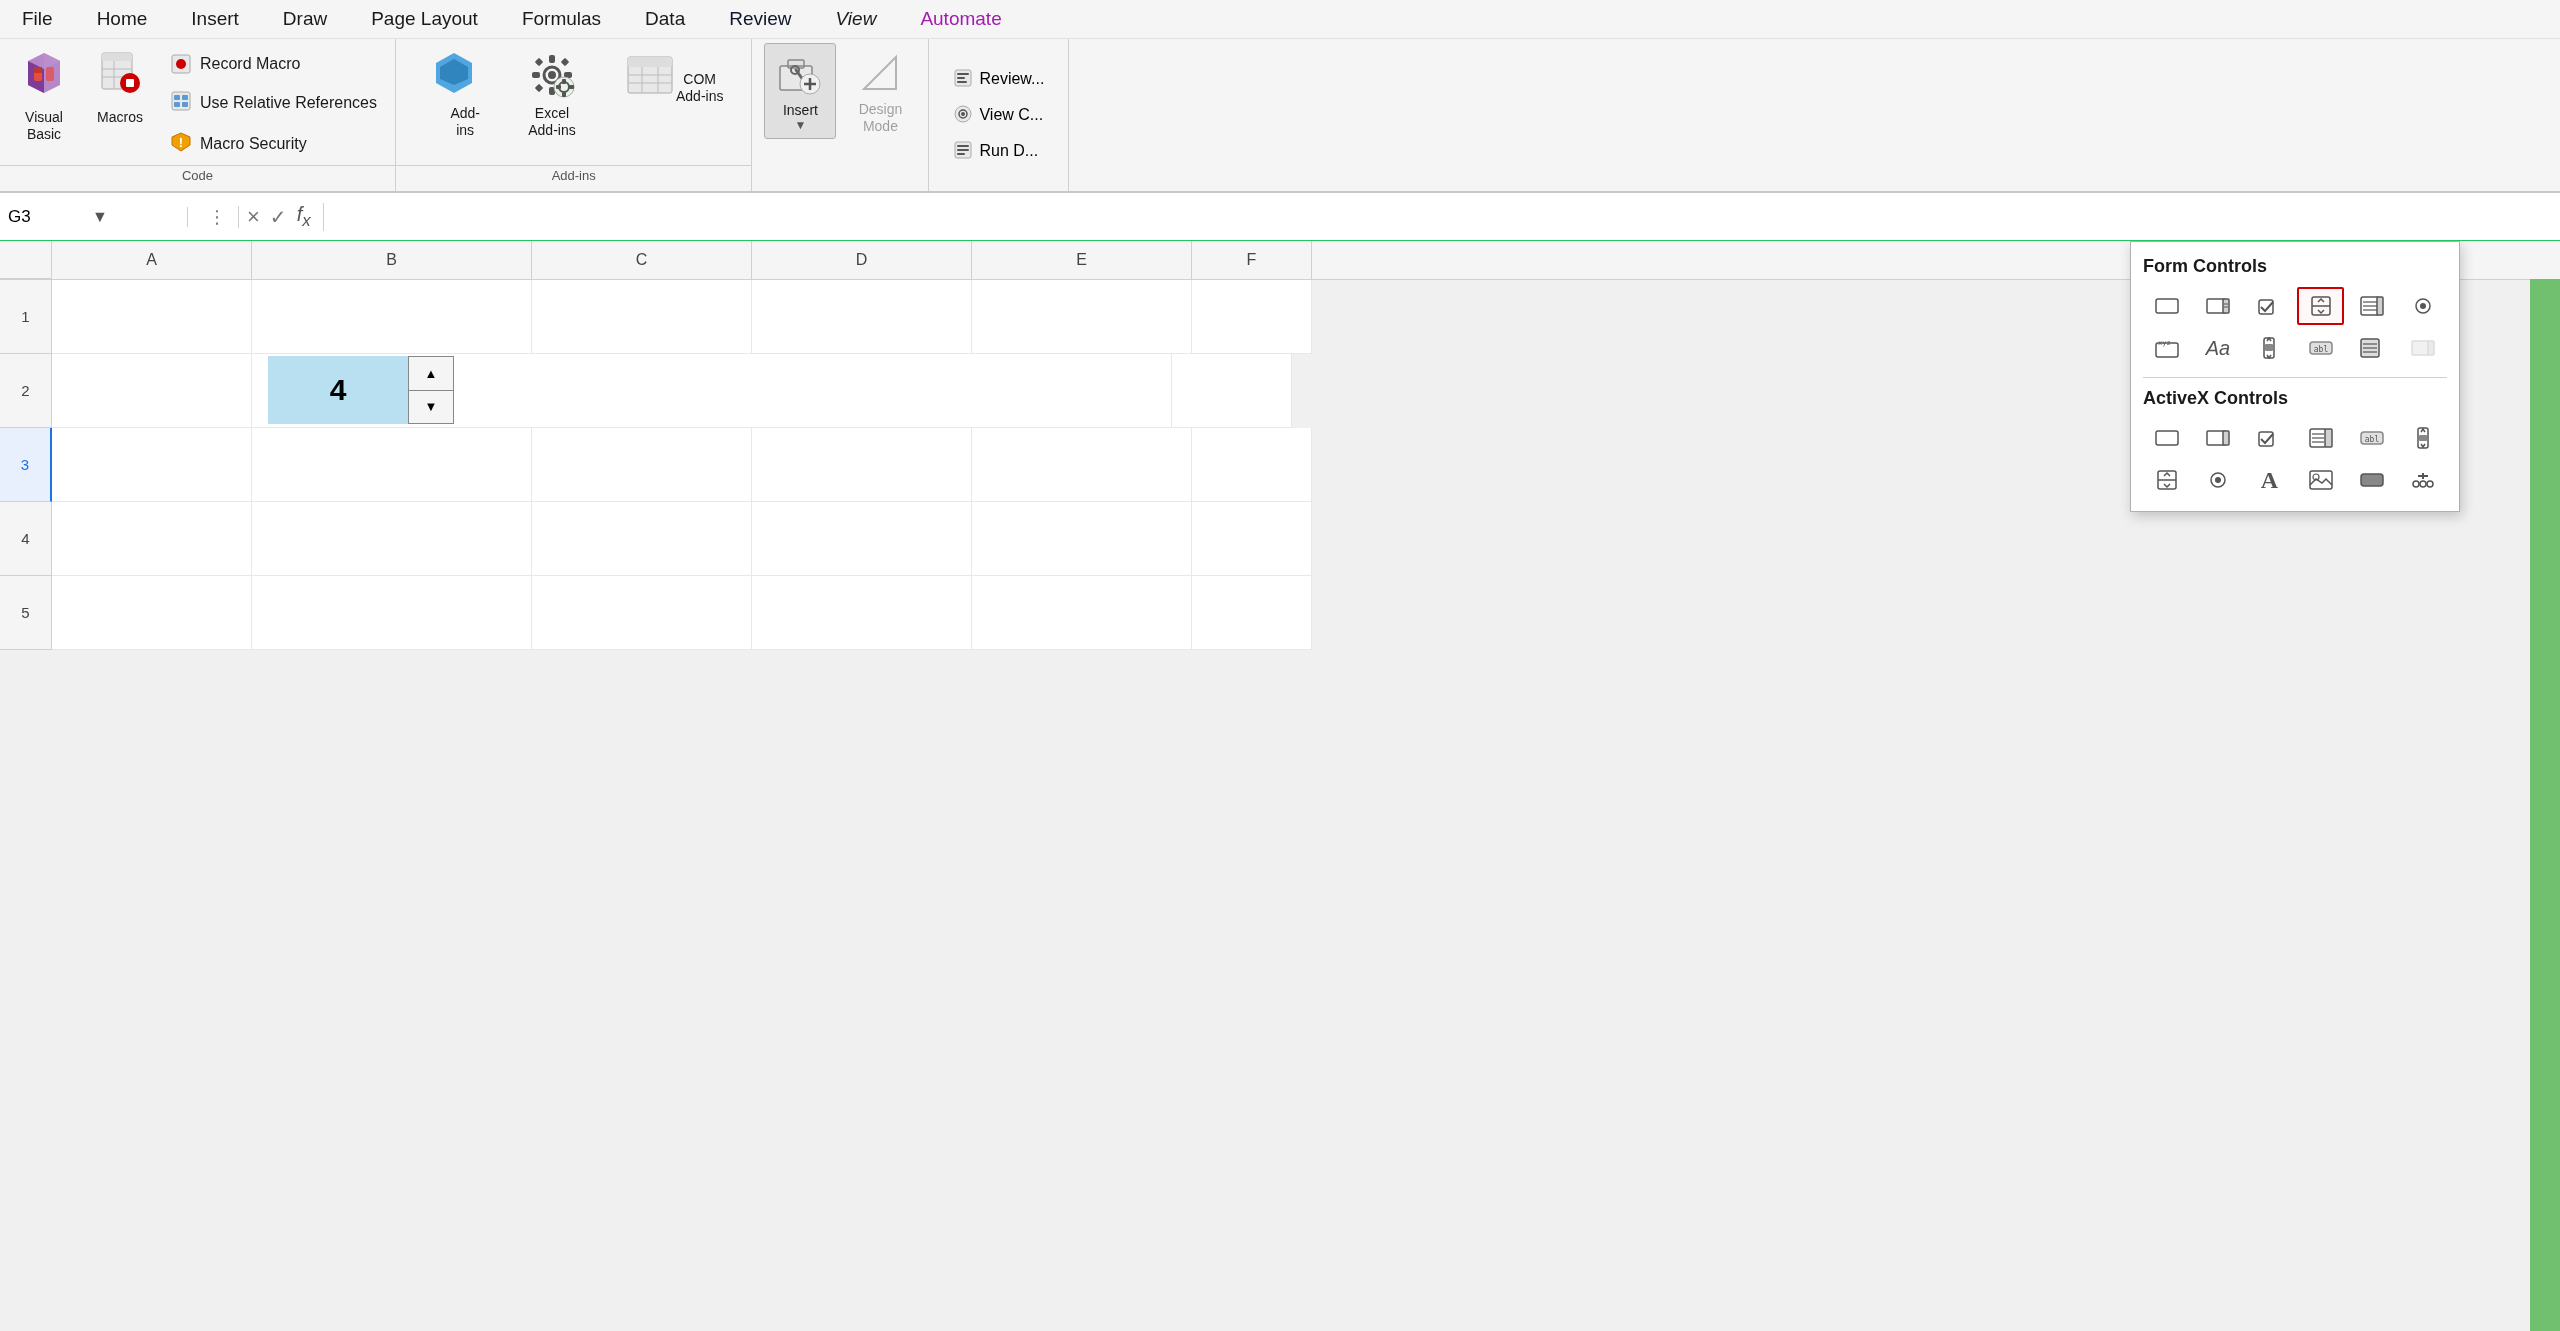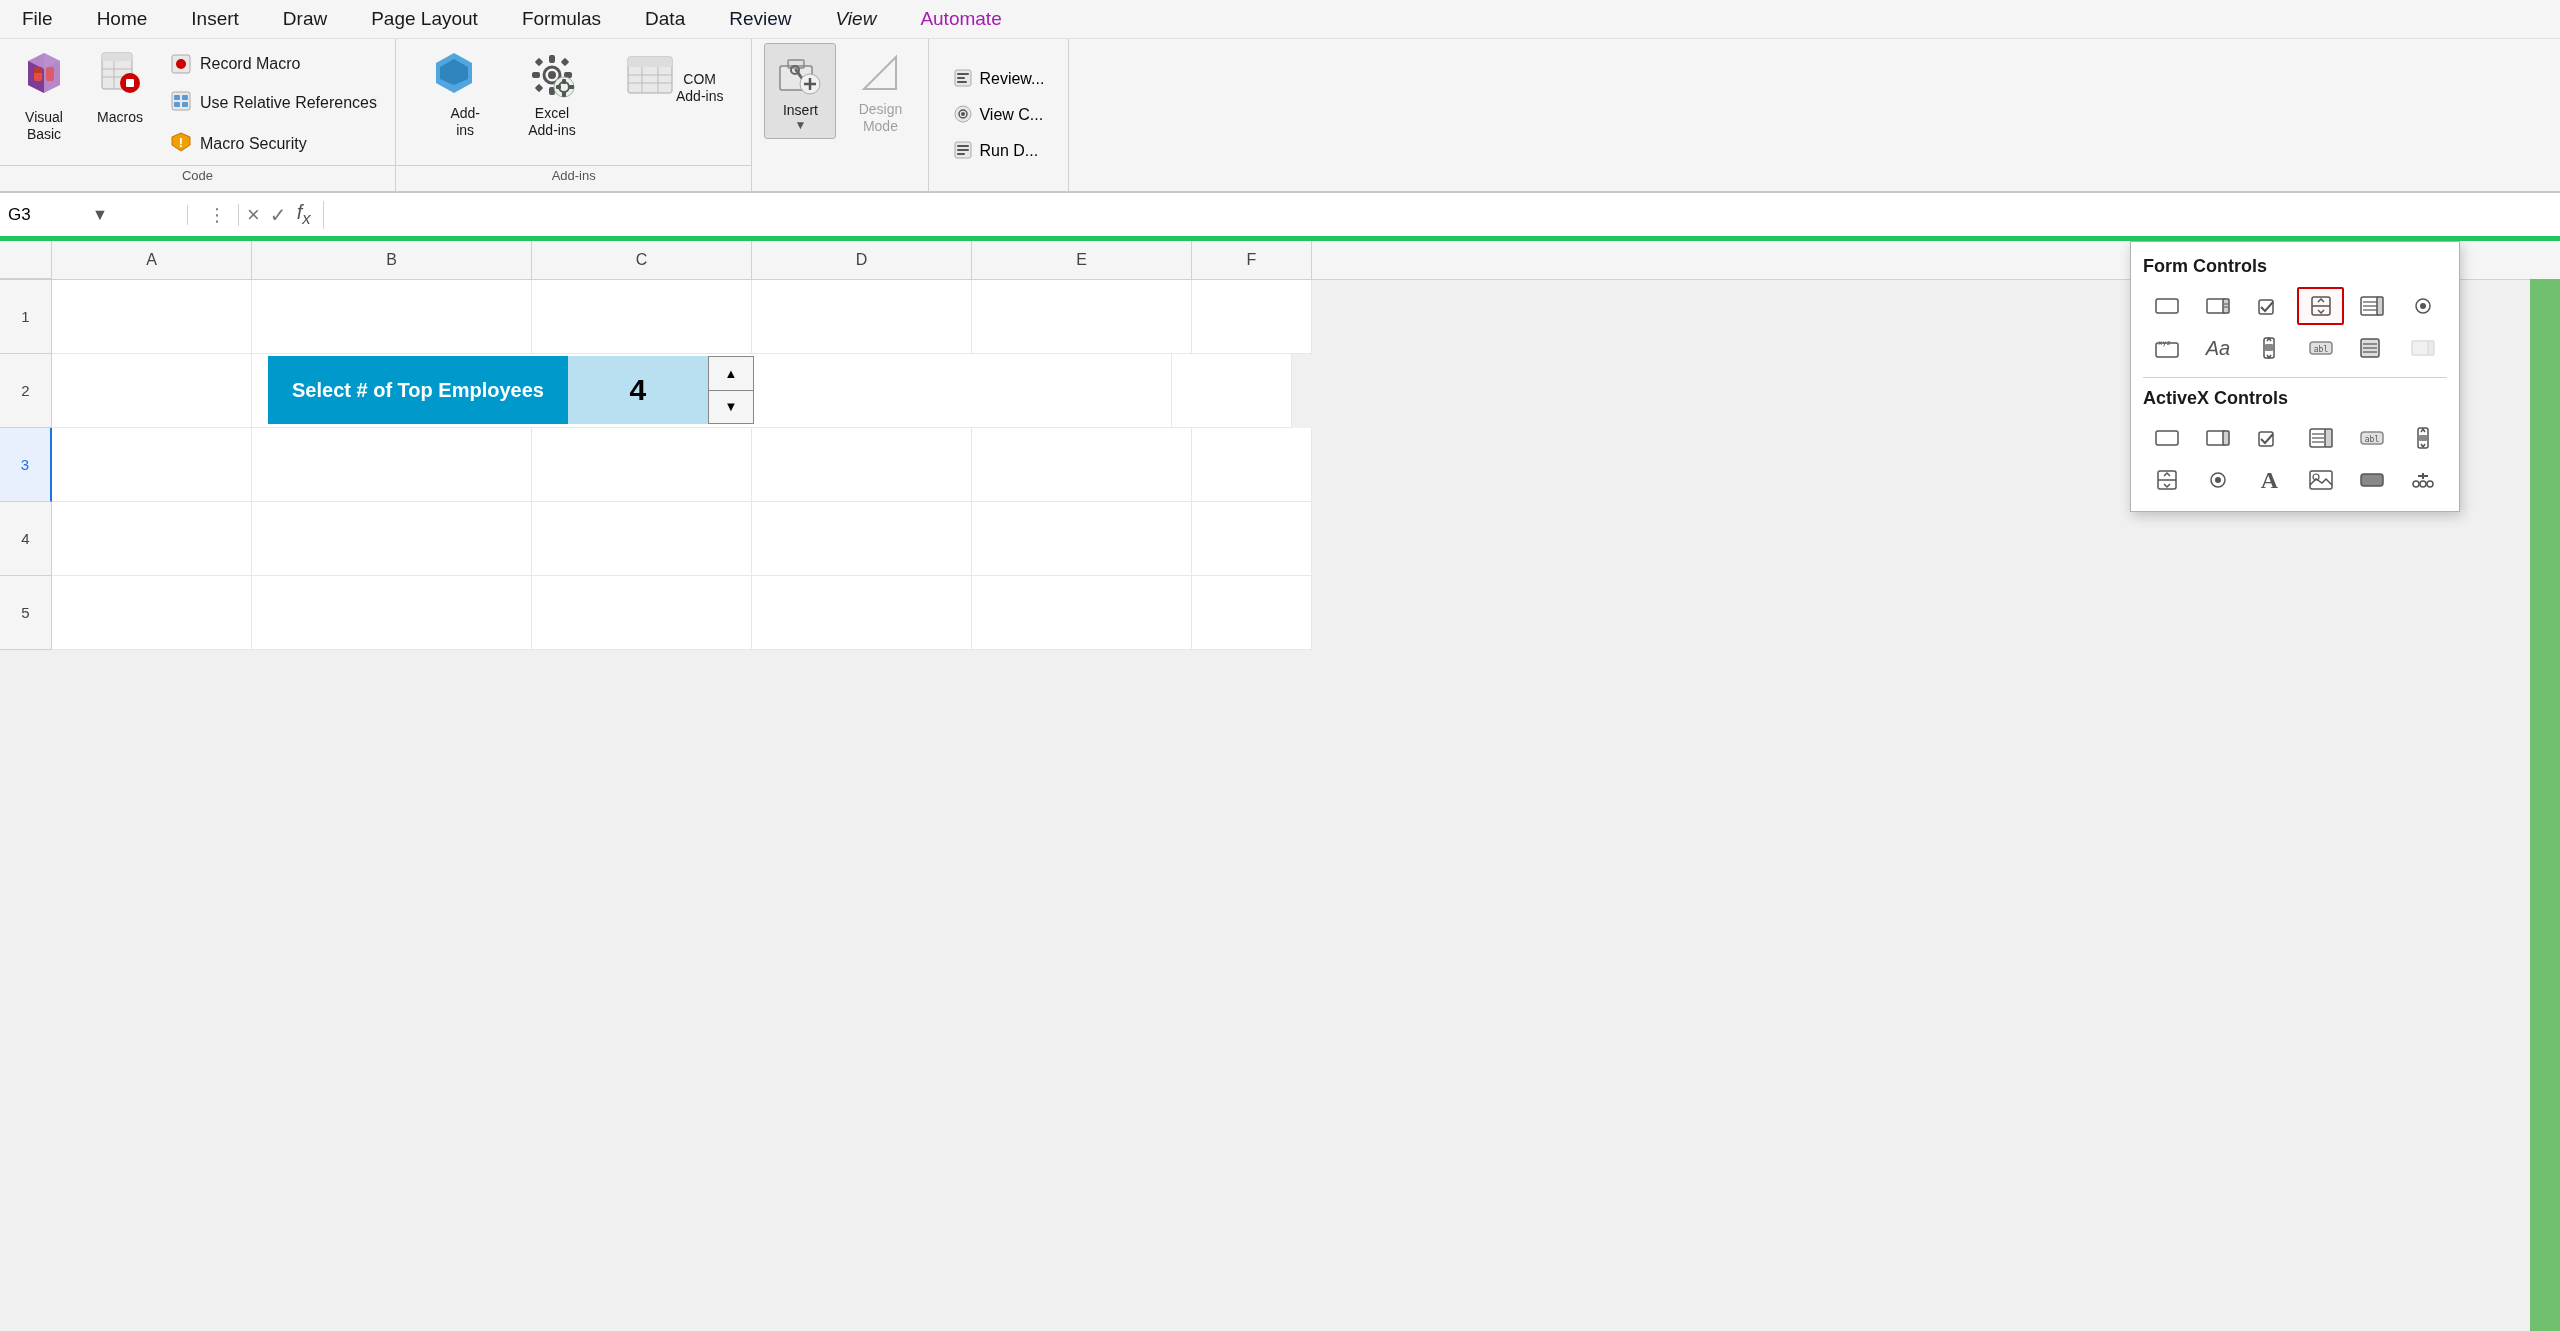--- a/index.html
+++ b/index.html
@@ -224,21 +224,21 @@
             <rect x="4" y="9" width="12" height="2" rx="1" fill="#555"></rect>
             <rect x="4" y="13" width="8" height="2" rx="1" fill="#555"></rect>
           </svg>
         </span>
         <span style="font-size:16px;">Run D...</span>
       </div>
     </div>
 
   </div>
 
-  <div style="display:flex; align-items:center; background:#fff; border-bottom:5px solid #22c55e; padding:4px 8px; height:48px;">
+  <div style="display:flex; align-items:center; background:#fff; border-bottom:1px solid #22c55e; padding:4px 8px; height:48px;">
     <div style="display:flex; align-items:center; gap:4px; border-right:1px solid #d0d0d0; padding-right:12px; margin-right:8px; min-width:180px;">
       <input value="G3" style="font-size: 17px; border: none; outline: none; width: 80px; font-family: inherit;">
       <span style="font-size:16px; cursor:pointer; color:#555;">▼</span>
     </div>
     <div style="display:flex; align-items:center; gap:10px; border-right:1px solid #d0d0d0; padding: 0 12px; margin-right:8px;">
       <span style="font-size:18px; color:#777;">⋮</span>
     </div>
     <div style="display:flex; align-items:center; gap:10px; border-right:1px solid #d0d0d0; padding-right:12px; margin-right:8px;">
       <span style="font-size:22px; color:#777; cursor:pointer;">×</span>
       <span style="font-size:20px; color:#777; cursor:pointer;">✓</span>
@@ -278,21 +278,20 @@
         <div style="width:120px; height:74px; border-right:1px solid #e8e8e8; border-bottom:1px solid #e8e8e8; background:#fff;"></div>
       </div>
 
       <div style="display:flex;">
         <div style="width:52px; height:74px; display:flex; align-items:center; justify-content:center; font-size:15px; color:#444; border-right:1px solid #d0d0d0; border-bottom:1px solid #d0d0d0; background:#f5f5f5; cursor:pointer;">2</div>
         <div style="width:200px; height:74px; border-right:1px solid #e8e8e8; border-bottom:1px solid #e8e8e8; background:#fff;"></div>
 
         <div style="width:920px; height:74px; border-right:1px solid #e8e8e8; border-bottom:1px solid #e8e8e8; background:#fff; position:relative; overflow:visible;">
 
           <div style="position:absolute; top:2px; left:16px; display:flex; align-items:center; height:68px;">
-            <div style="background:#0099cc; color:white; font-weight:bold; font-size:20px; padding:0 24px; height:68px; display:flex; align-items:center; white-space:nowrap;">Select # of Top Employees</div>
             <div style="background:#b8e0f0; font-size:30px; font-weight:bold; padding:0 50px; height:68px; display:flex; align-items:center; min-width:140px; justify-content:center; cursor:pointer;">4</div>
             <div style="display:flex; flex-direction:column; border:1px solid #888; height:68px; width:46px;">
               <div style="flex:1; display:flex; align-items:center; justify-content:center; cursor:pointer; background:#f5f5f5; border-bottom:1px solid #888; font-size:13px;">▲</div>
               <div style="flex:1; display:flex; align-items:center; justify-content:center; cursor:pointer; background:#f5f5f5; font-size:13px;">▼</div>
             </div>
           </div>
         </div>
         <div style="width:120px; height:74px; border-right:1px solid #e8e8e8; border-bottom:1px solid #e8e8e8; background:#fff;"></div>
       </div>
 

